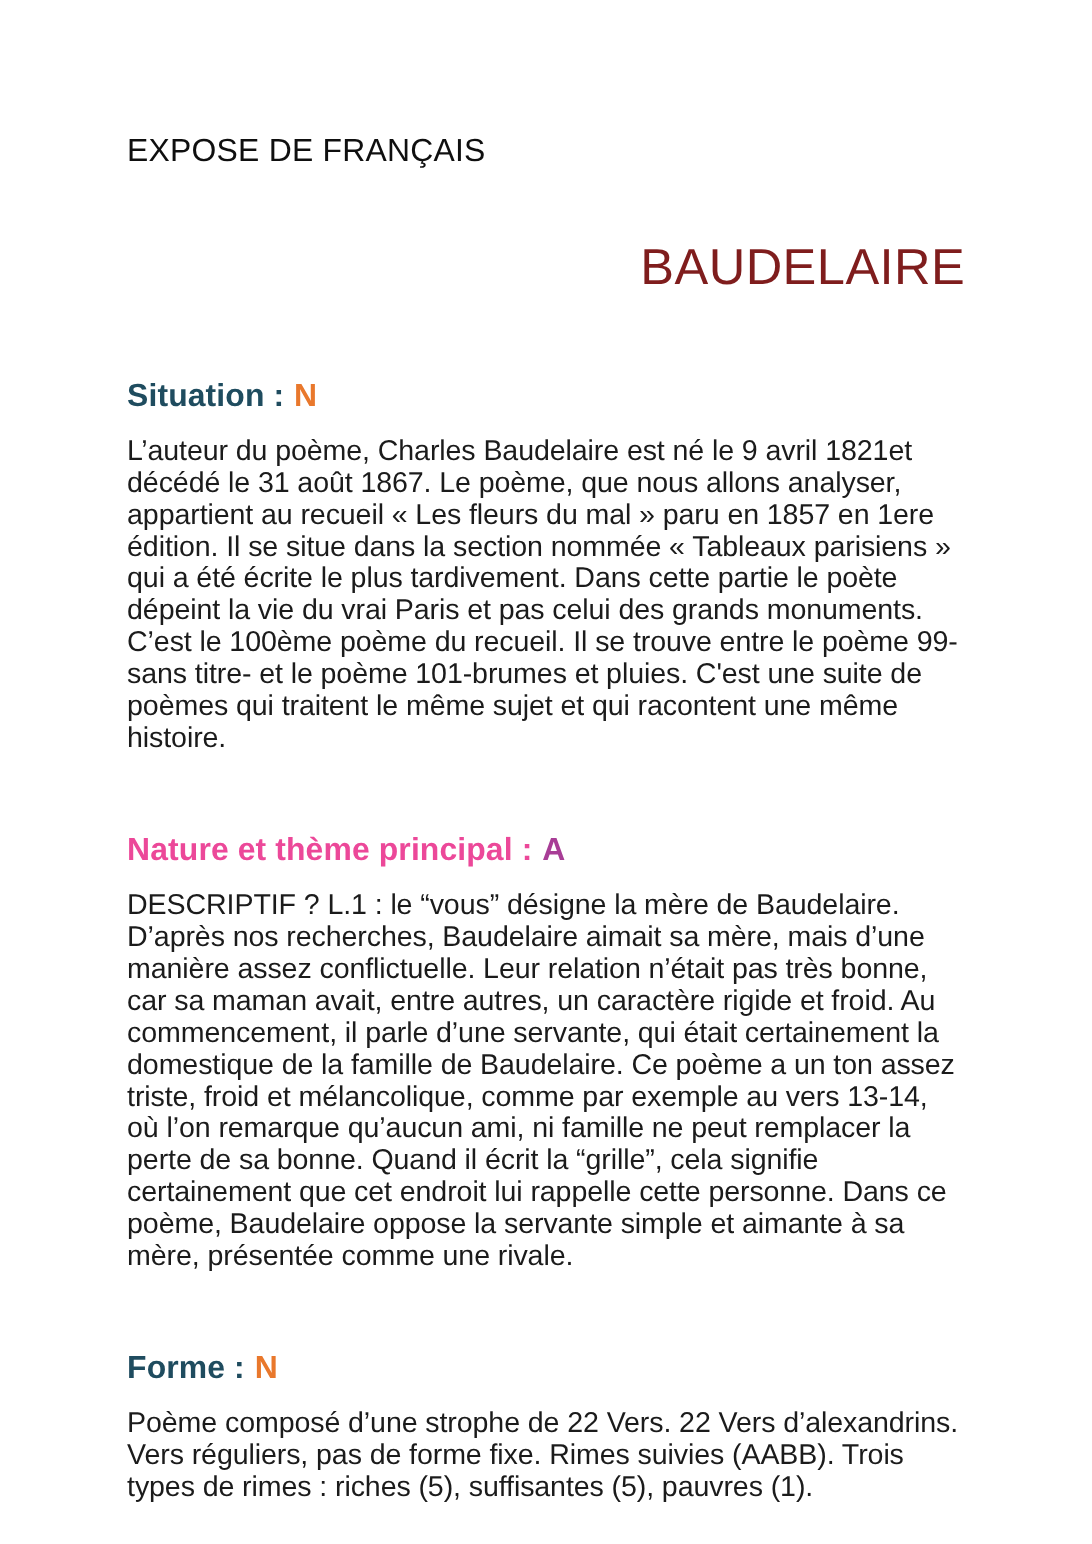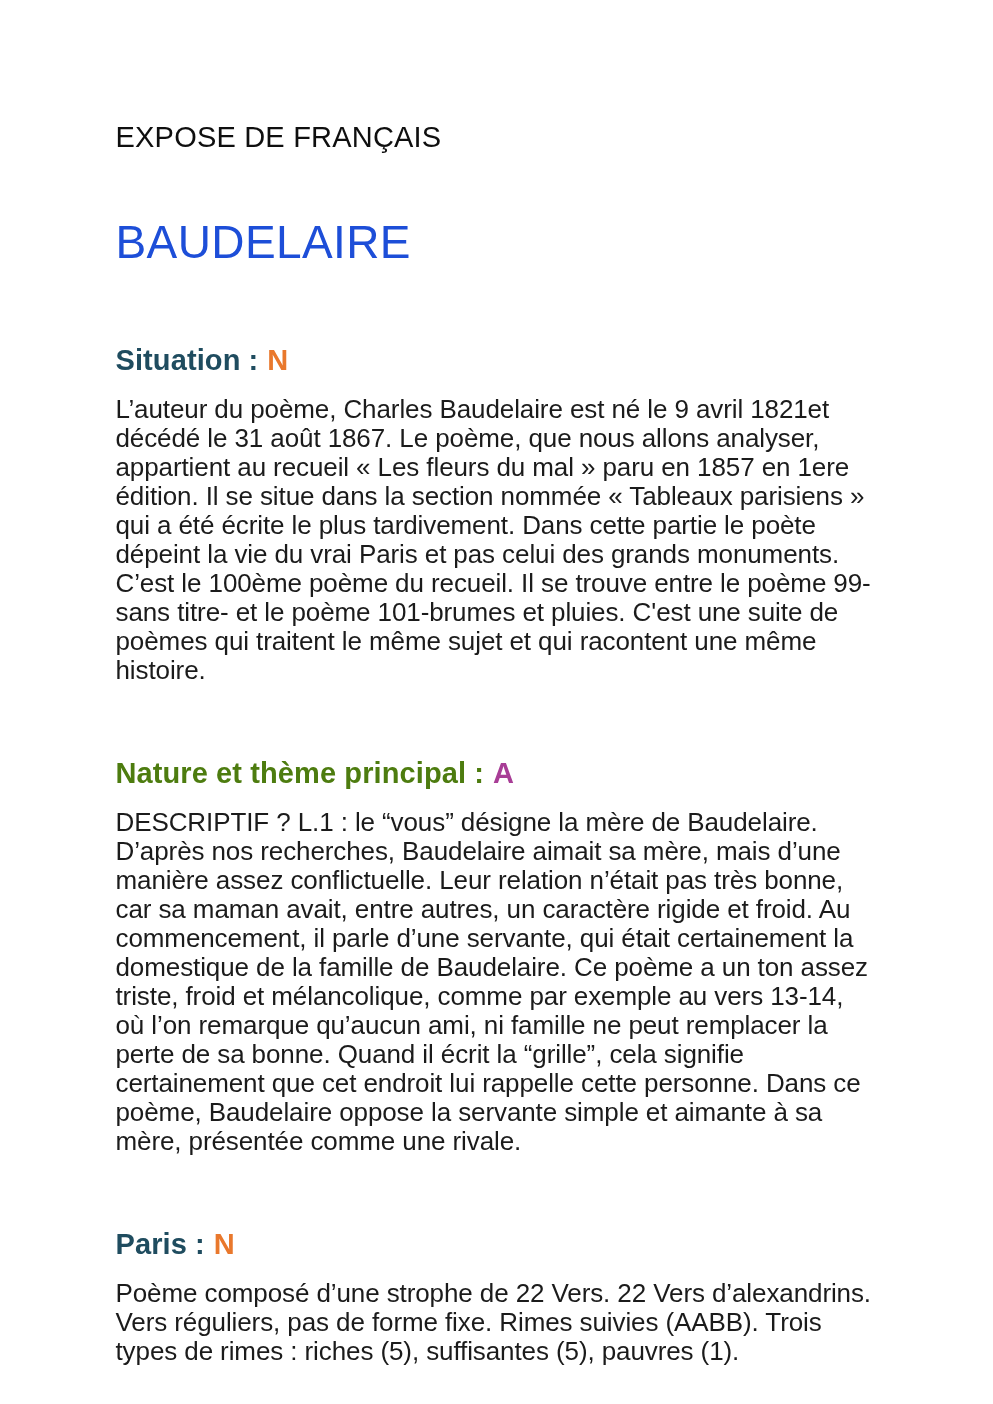--- a/index.html
+++ b/index.html
@@ -20,25 +20,25 @@
   }
   .supertitle {
     text-align: left;
     font-size: 29px;
     font-weight: 500;
     line-height: 38px;
     color: #0f0f0f;
     letter-spacing: 0.2px;
   }
   .doc-title {
-    text-align: left;
+    text-align: right;
     font-size: 46px;
     font-weight: 500;
     line-height: 60px;
-    color: #1d4ed8;
+    color: #7f1d1d;
     margin: 56px 0 0 0;
     letter-spacing: 0.4px;
   }
   h2.heading {
     font-size: 29px;
     font-weight: 700;
     line-height: 40px;
     margin: 68px 0 0 0;
     letter-spacing: 0.1px;
   }
@@ -65,25 +65,25 @@
 
   <section>
     <h2 class="heading">
       <span style="color: rgb(31, 76, 95);">Situation :</span><span class="grade" style="color: rgb(233, 120, 44);">N</span>
     </h2>
     <p class="body-text">L’auteur du poème, Charles Baudelaire est né le 9 avril 1821et décédé le 31 août 1867. Le poème, que nous allons analyser, appartient au recueil « Les fleurs du mal » paru en 1857 en 1ere édition. Il se situe dans la section nommée « Tableaux parisiens » qui a été écrite le plus tardivement. Dans cette partie le poète dépeint la vie du vrai Paris et pas celui des grands monuments. C’est le 100ème poème du recueil. Il se trouve entre le poème 99-sans titre- et le poème 101-brumes et pluies. C'est une suite de poèmes qui traitent le même sujet et qui racontent une même histoire.</p>
   </section>
 
   <section>
     <h2 class="heading">
-      <span style="color: #4d7c0f;">Nature et thème principal :</span><span class="grade" style="color: rgb(168, 61, 150);">A</span>
+      <span style="color: #ec4899;">Nature et thème principal :</span><span class="grade" style="color: rgb(168, 61, 150);">A</span>
     </h2>
     <p class="body-text">DESCRIPTIF ? L.1 : le “vous” désigne la mère de Baudelaire. D’après nos recherches, Baudelaire aimait sa mère, mais d’une manière assez conflictuelle. Leur relation n’était pas très bonne, car sa maman avait, entre autres, un caractère rigide et froid. Au commencement, il parle d’une servante, qui était certainement la domestique de la famille de Baudelaire. Ce poème a un ton assez triste, froid et mélancolique, comme par exemple au vers 13-14, où l’on remarque qu’aucun ami, ni famille ne peut remplacer la perte de sa bonne. Quand il écrit la “grille”, cela signifie certainement que cet endroit lui rappelle cette personne. Dans ce poème, Baudelaire oppose la servante simple et aimante à sa mère, présentée comme une rivale.</p>
   </section>
 
   <section>
     <h2 class="heading">
-      <span style="color: rgb(31, 76, 95);">Paris :</span><span class="grade" style="color: rgb(233, 120, 44);">N</span>
+      <span style="color: rgb(31, 76, 95);">Forme :</span><span class="grade" style="color: rgb(233, 120, 44);">N</span>
     </h2>
     <p class="body-text">Poème composé d’une strophe de 22 Vers. 22 Vers d’alexandrins. Vers réguliers, pas de forme fixe. Rimes suivies (AABB). Trois types de rimes : riches (5), suffisantes (5), pauvres (1).</p>
   </section>
 
 </div>
 
 </body></html>

